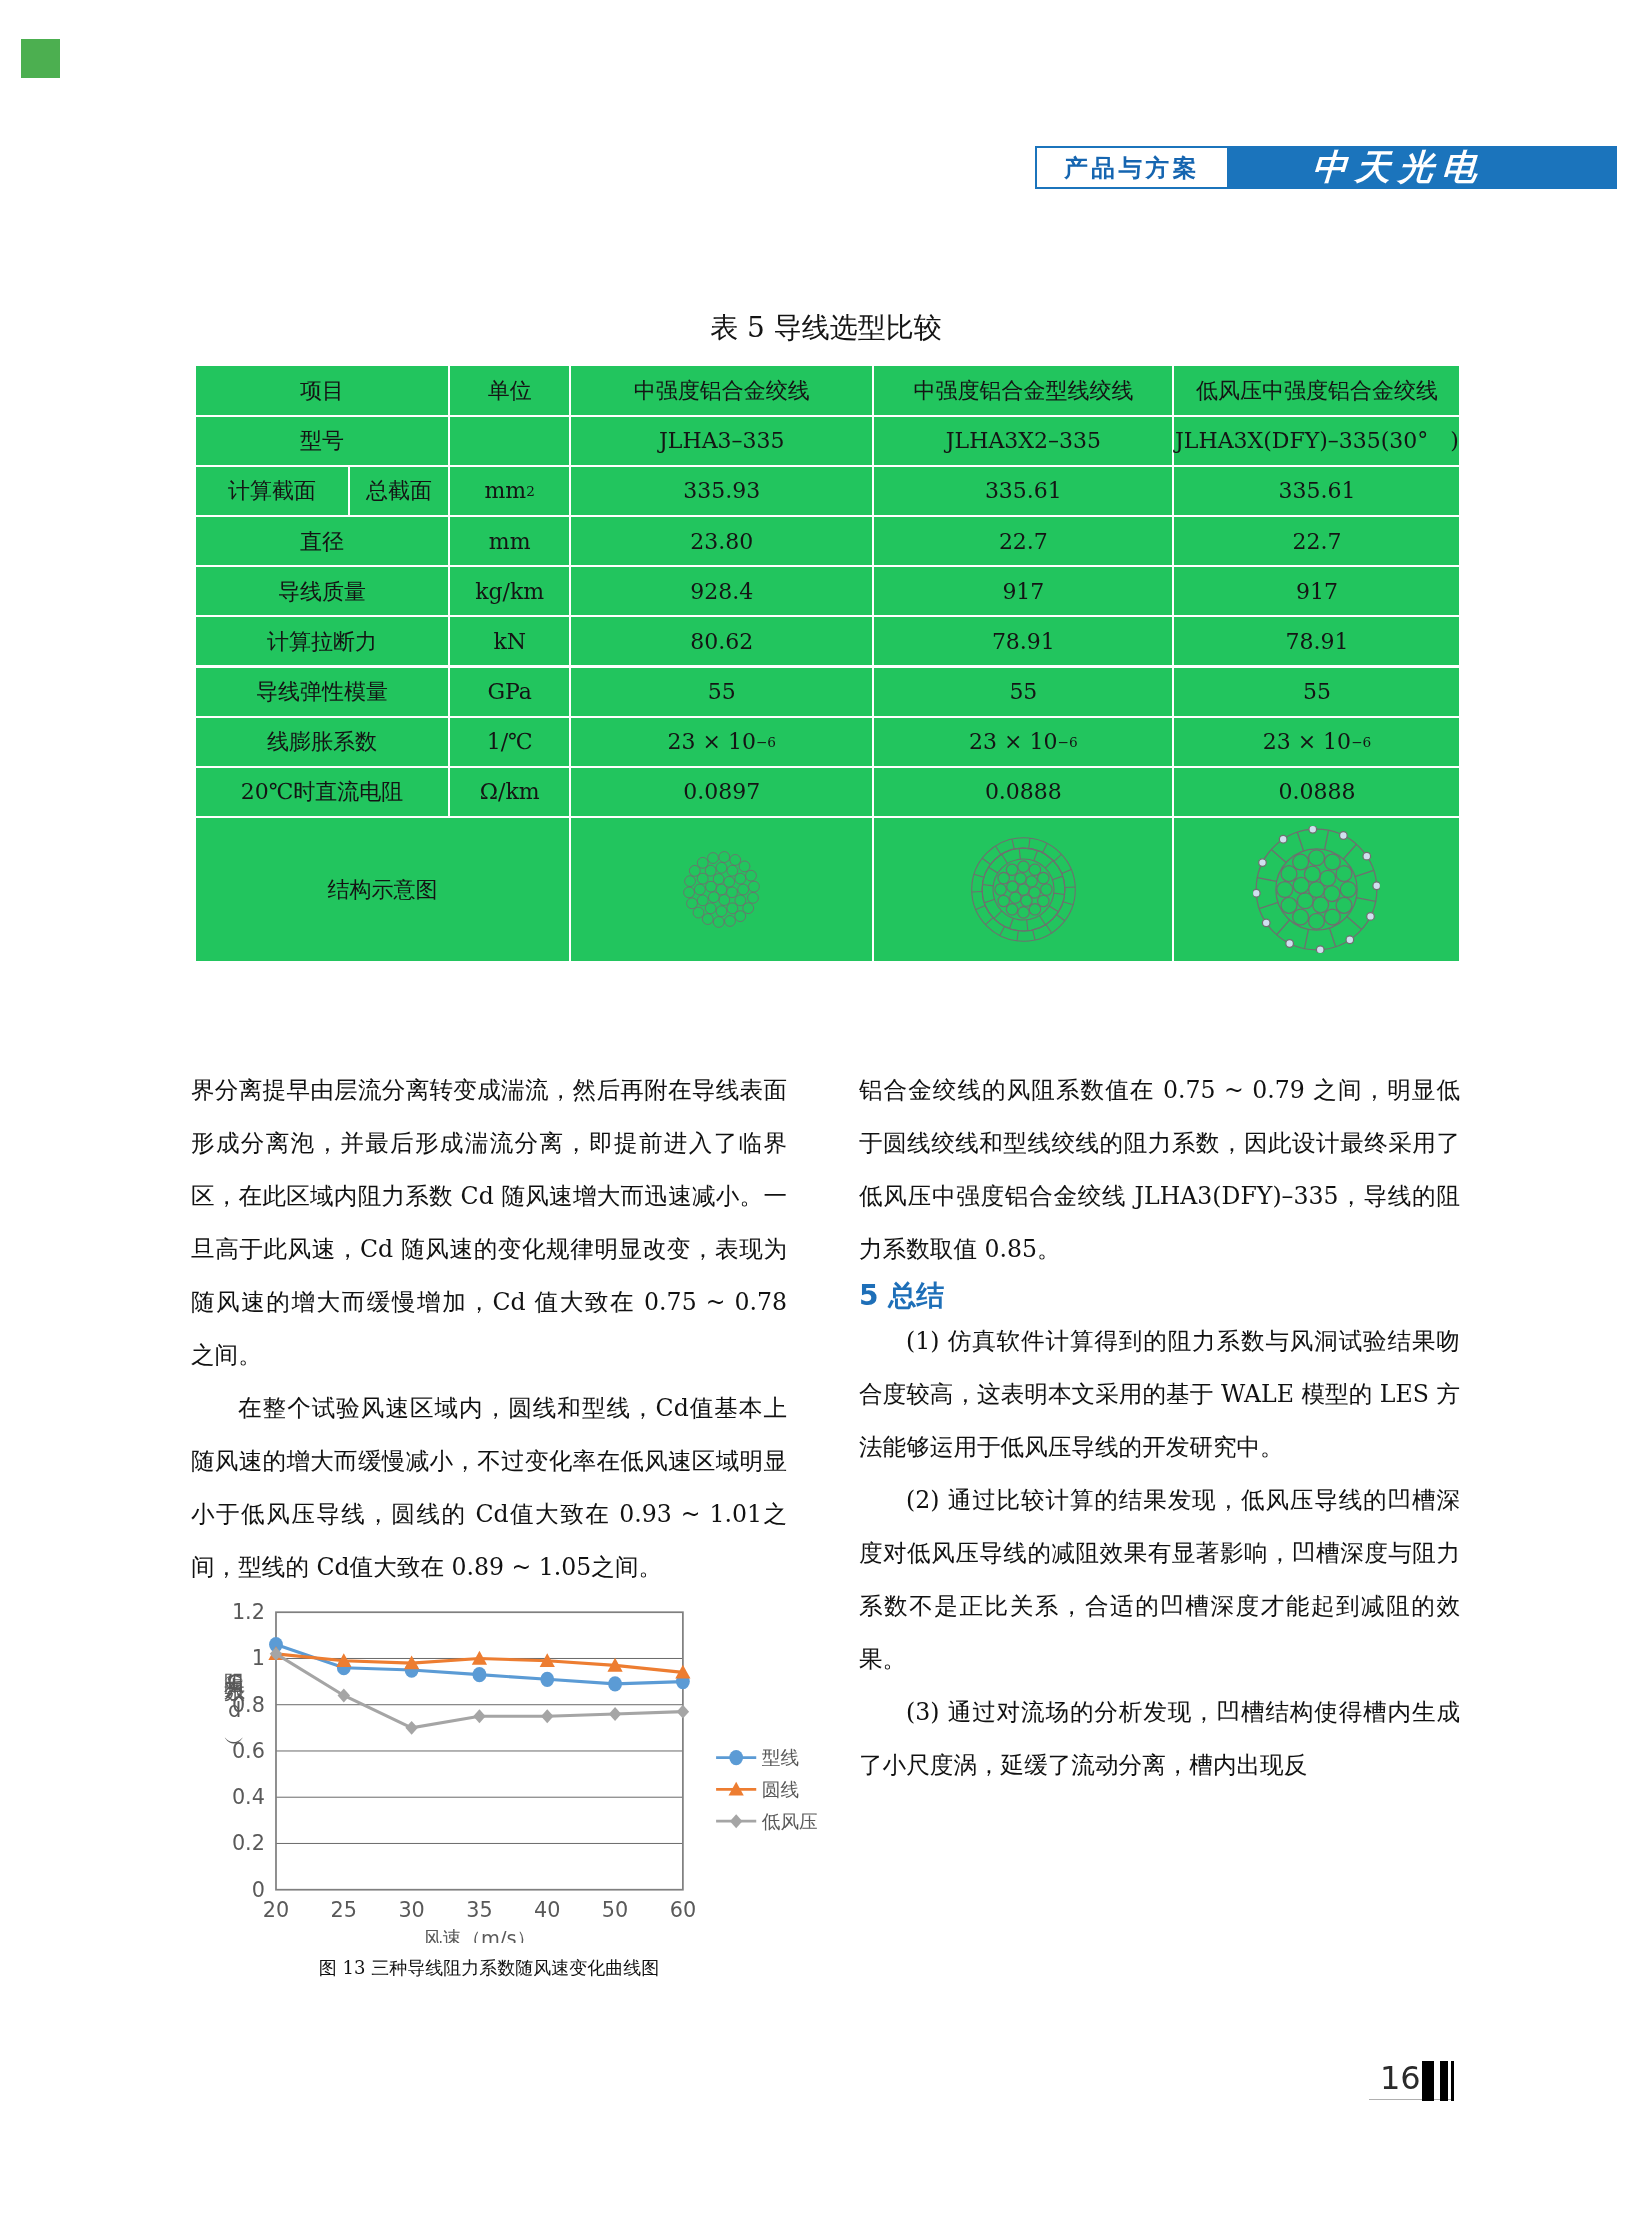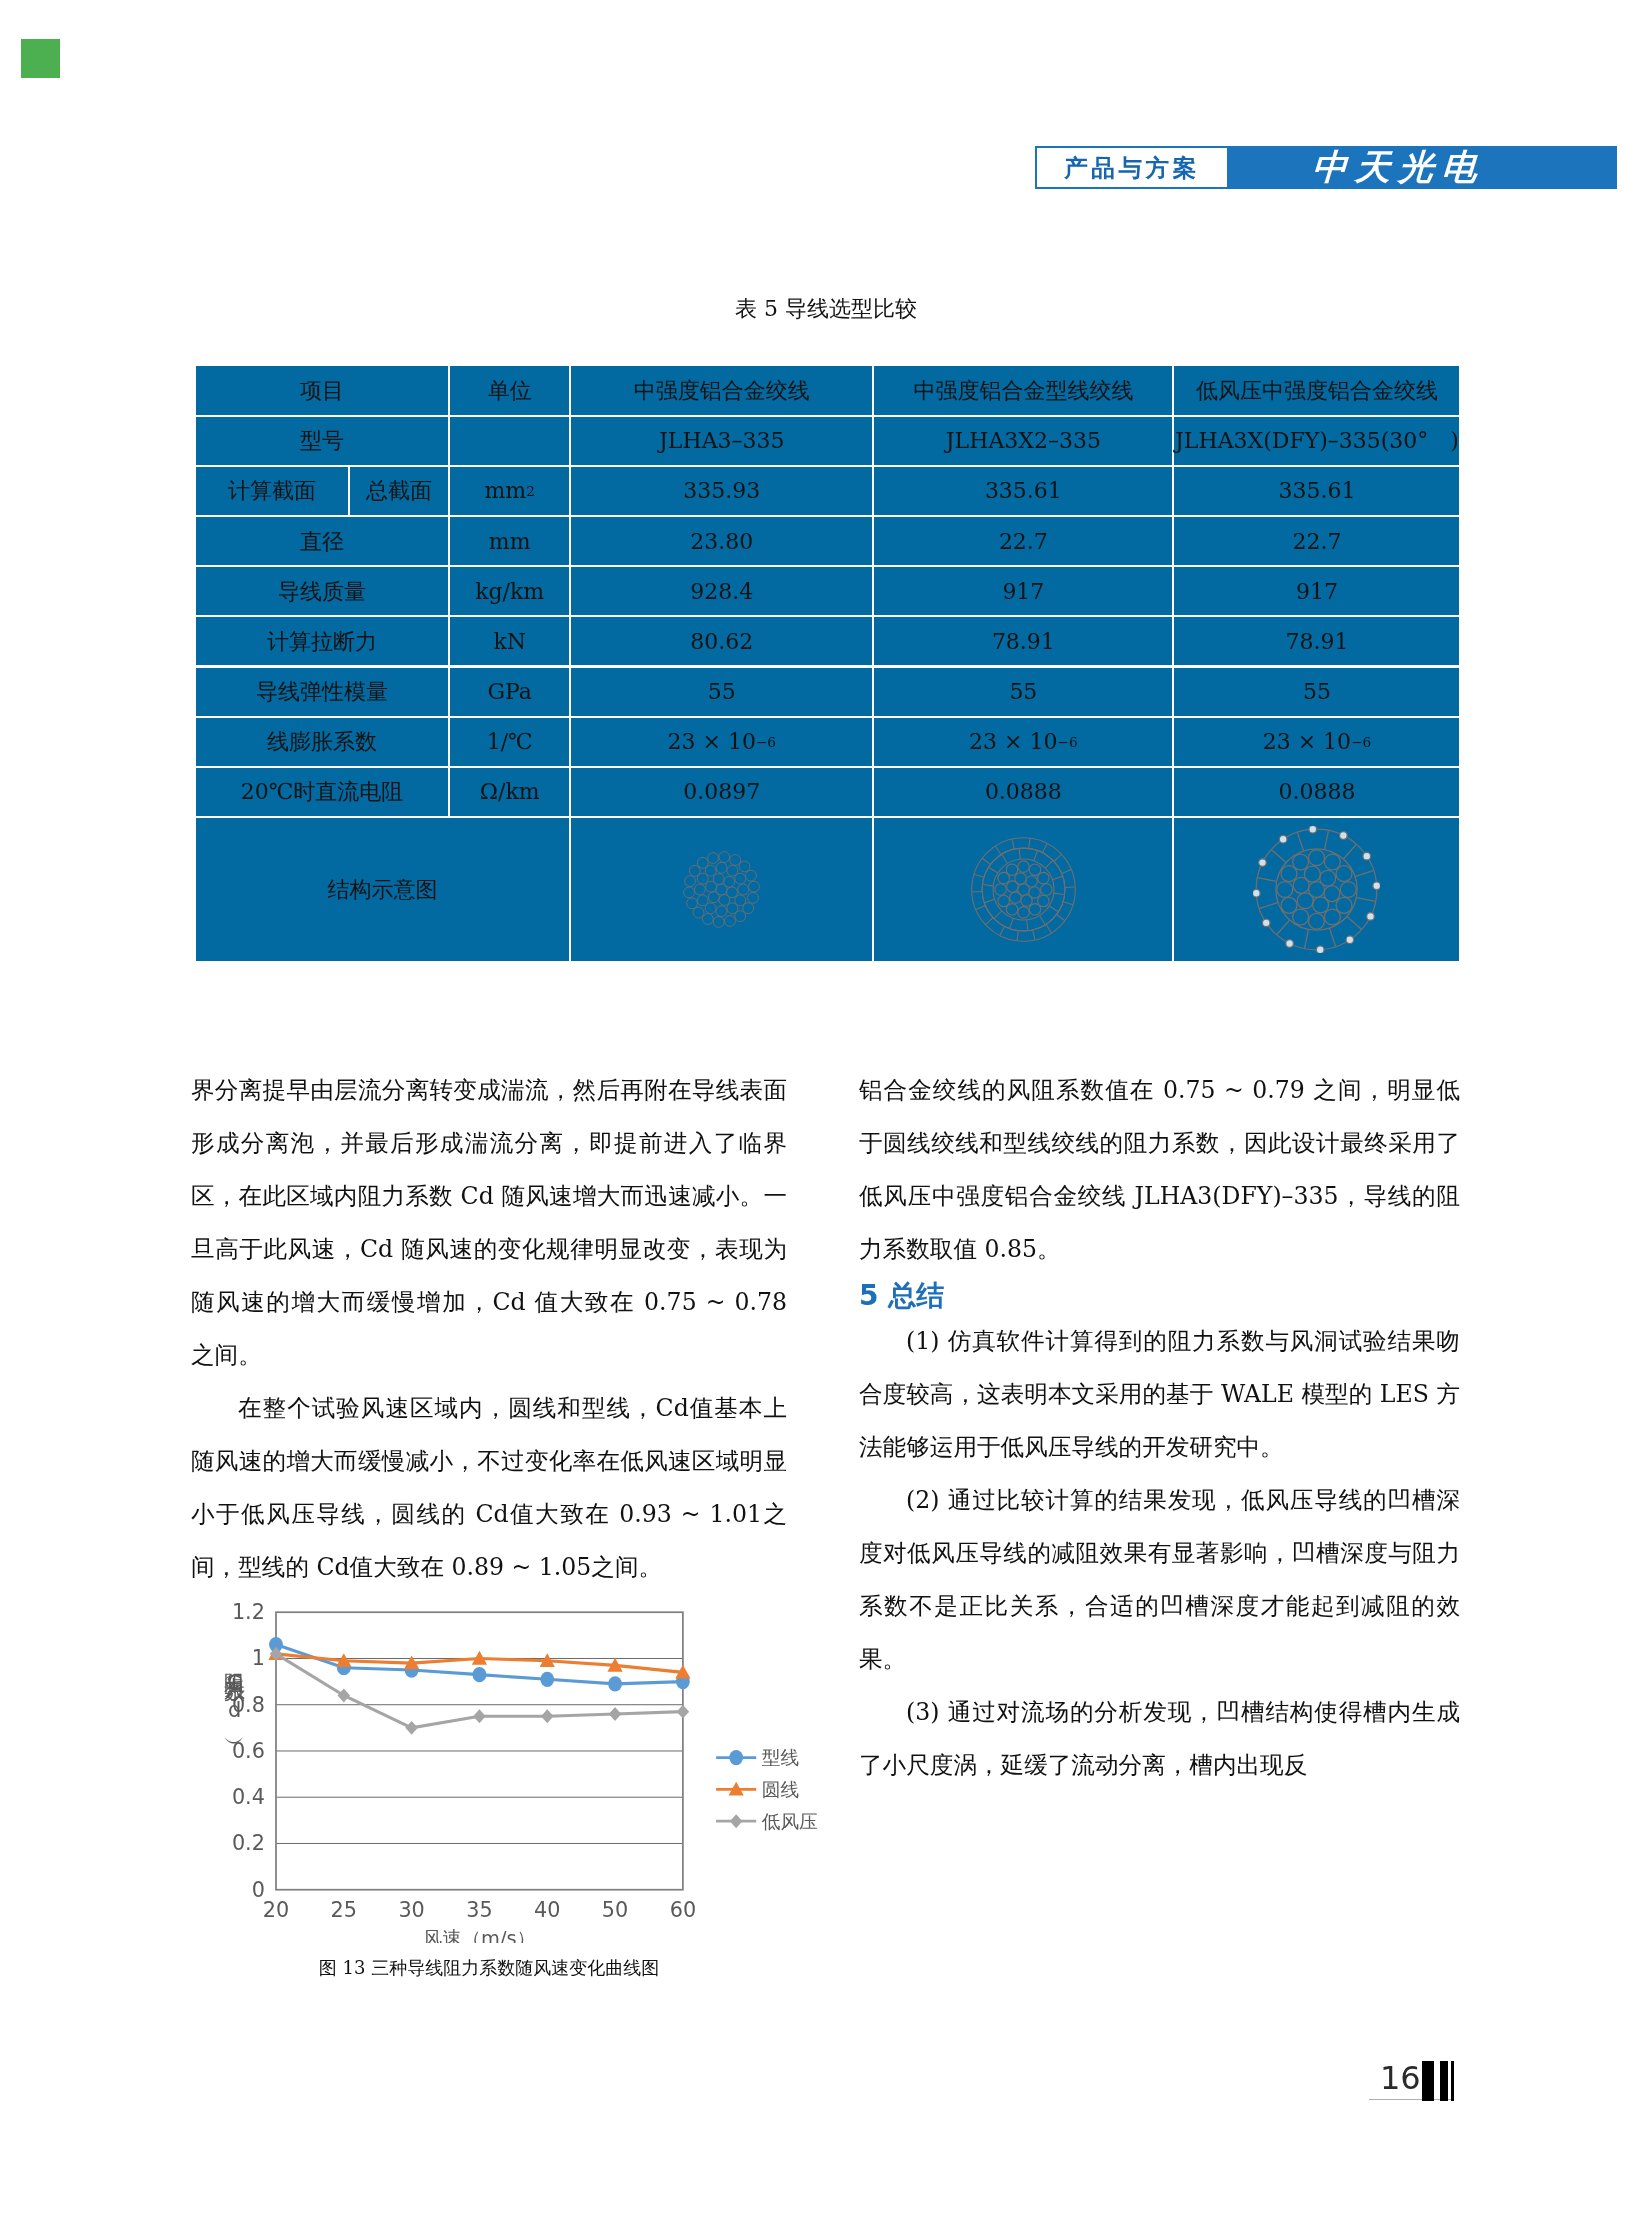--- a/index.html
+++ b/index.html
@@ -10,24 +10,24 @@
   
   .section-box{position:absolute;left:1035px;top:146px;width:194px;height:43px;background:#fff;
     border:2.8px solid #1b74bc;box-sizing:border-box;display:flex;align-items:center;justify-content:center;}
   .section-box span{font-family:"DejaVu Sans",sans-serif;font-weight:bold;color:#1565b0;
     font-size:23.6px;letter-spacing:3.5px;}
   .banner{position:absolute;left:1229px;top:146px;width:388px;height:43px;background:#1b74bc;
     display:flex;align-items:center;}
   .banner span{color:#fff;font-size:35px;font-weight:bold;font-style:italic;letter-spacing:8.3px;
     padding-left:83px;font-family:"DejaVu Serif",serif;transform:skewX(-3deg);}
   
-  .table-title{position:absolute;left:197px;top:294px;width:1258px;text-align:center;font-size:22px;}
+  .table-title{position:absolute;left:197px;top:309px;width:1258px;text-align:center;font-size:28px;}
   .cmp-table{position:absolute;left:196px;top:366px;display:grid;
     grid-template-columns:152px 98px 119px 301px 298px 285px;gap:2.1px;background:#fff;}
-  .tcell{background:#0369a1;display:flex;align-items:center;justify-content:center;
+  .tcell{background:#22c55e;display:flex;align-items:center;justify-content:center;
     font-size:22px;min-height:48px;text-align:center;line-height:1.25;}
   .th{min-height:49px;}
   .span2{grid-column:span 2;}
   .span3{grid-column:span 3;}
   .dgcell{min-height:143px;}
   sup.s{font-size:0.62em;vertical-align:super;line-height:0;}
   
   .col{position:absolute;top:1064px;font-size:23.6px;line-height:53px;text-align:justify;
     word-break:break-all;color:#111;}
   .col-left{left:191px;width:596px;}

